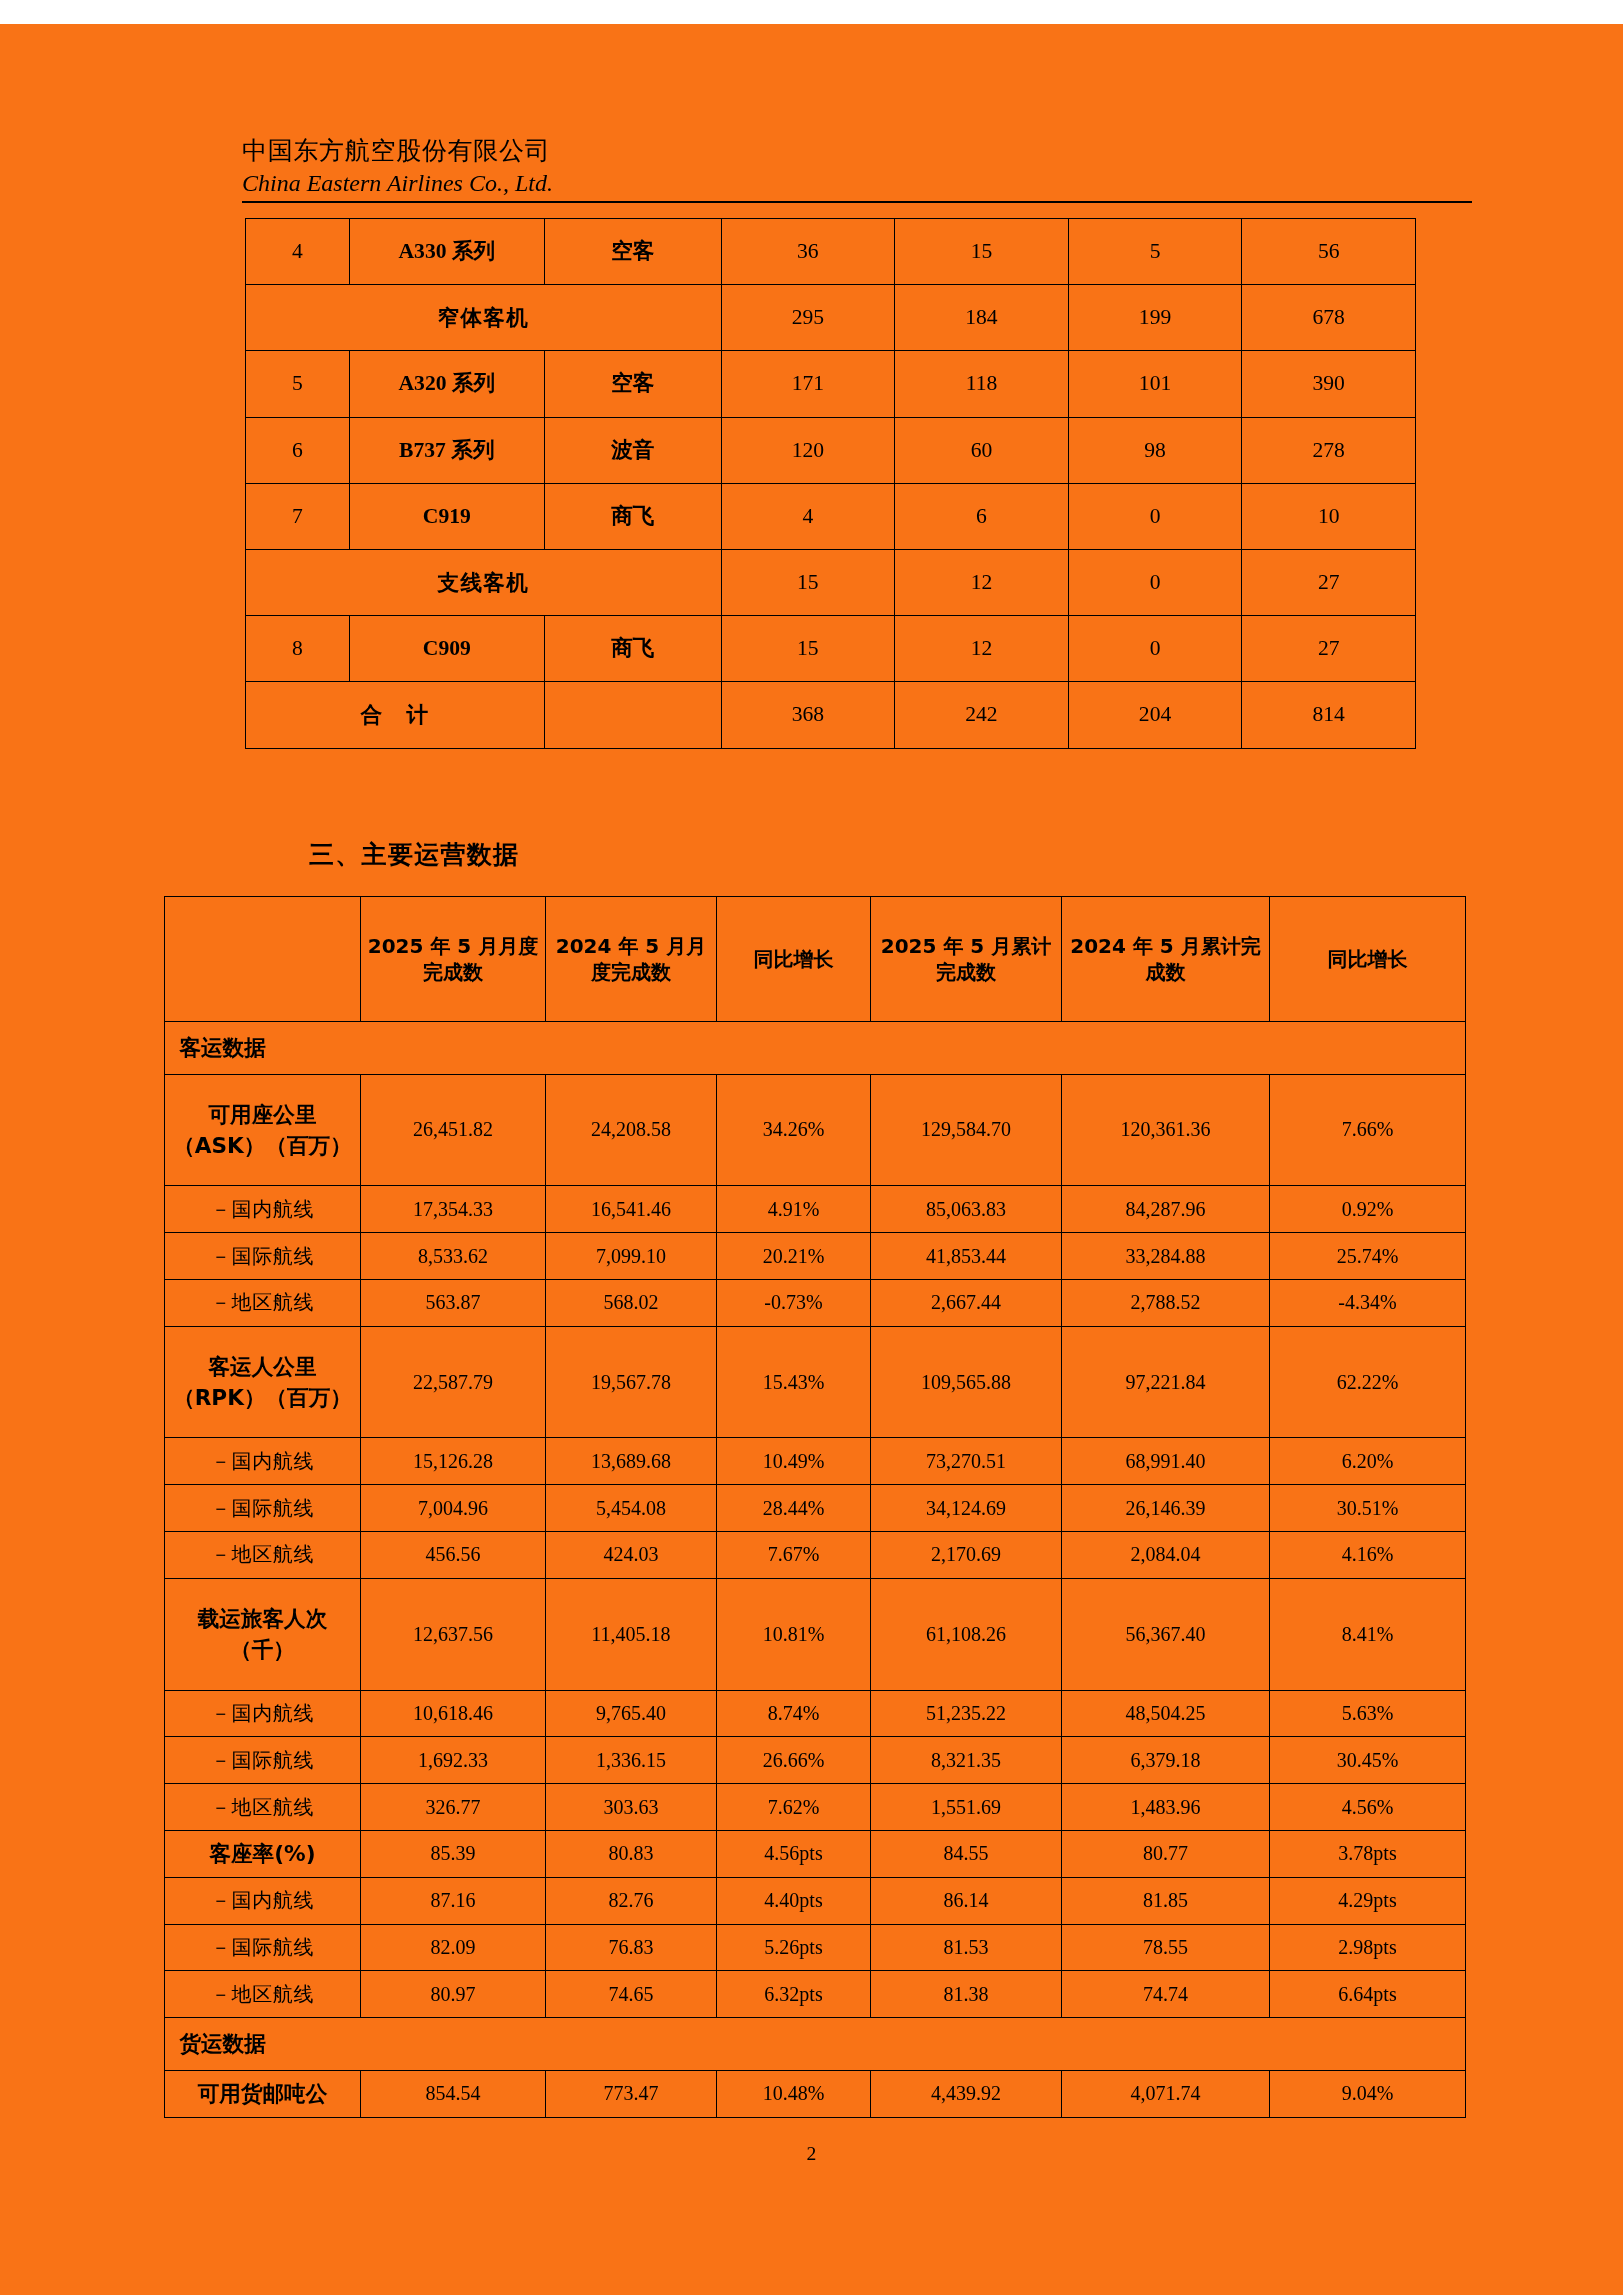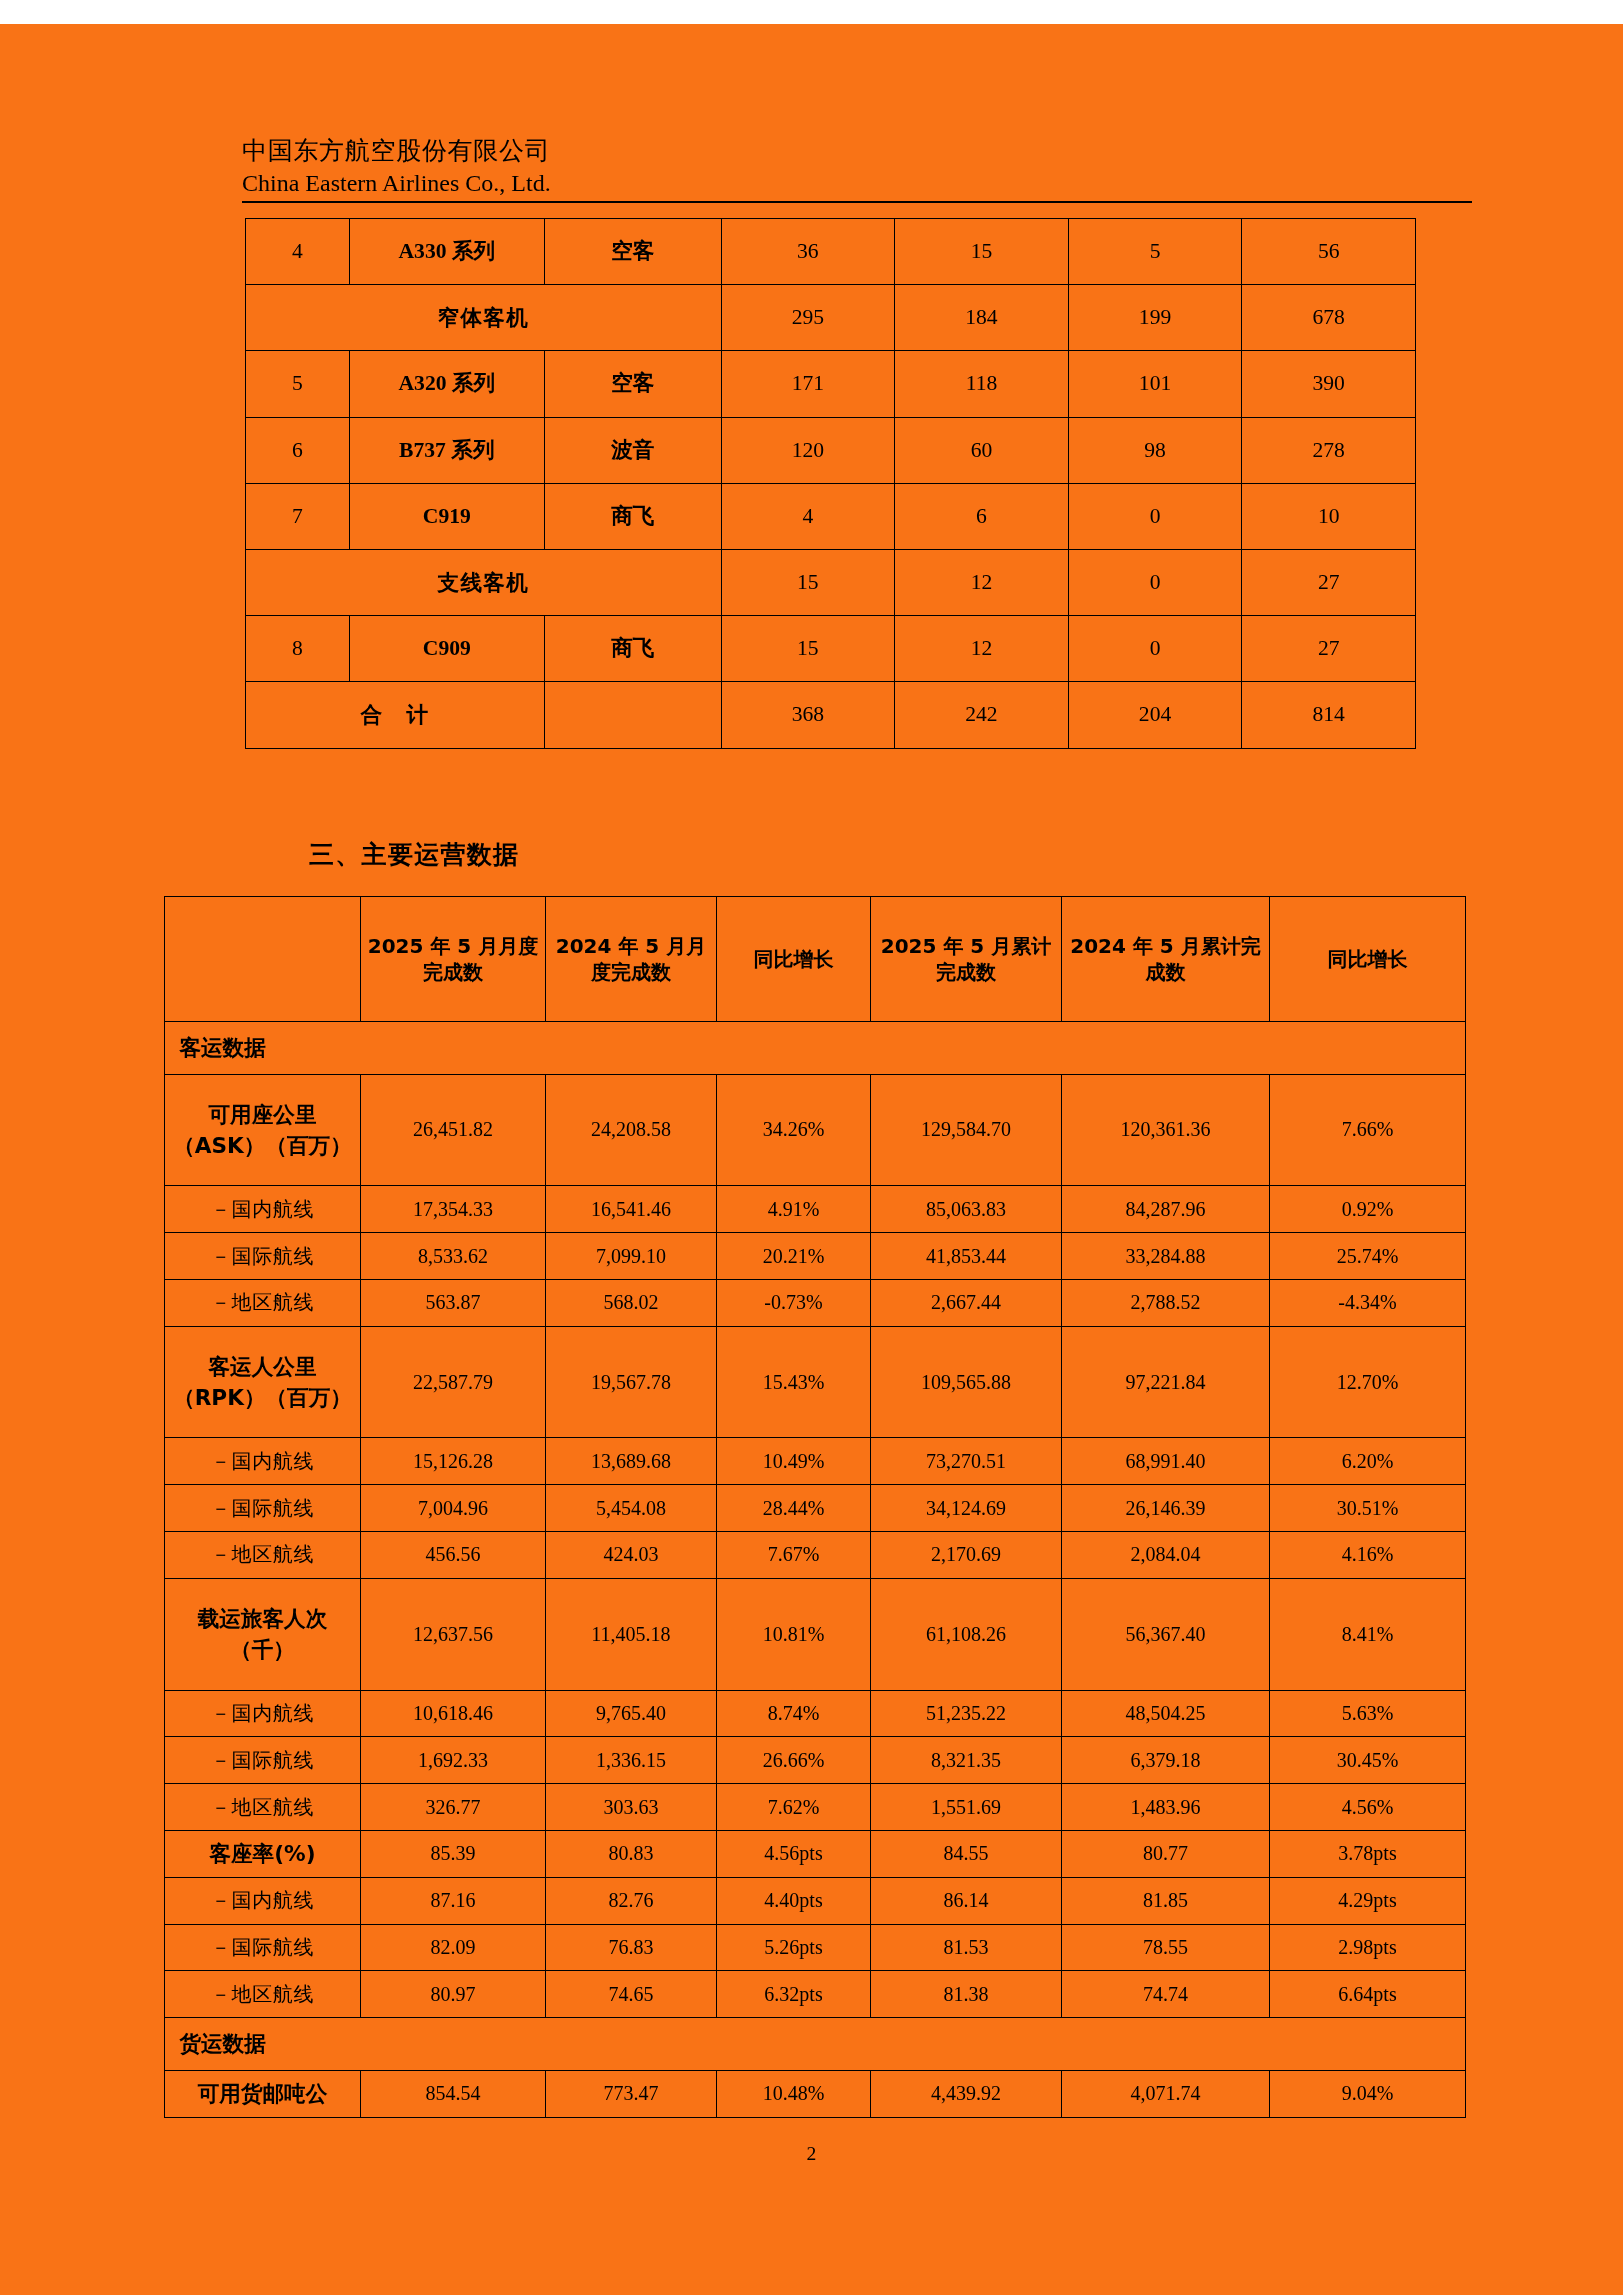--- a/index.html
+++ b/index.html
@@ -31,20 +31,21 @@
     line-height: 1.25;
     letter-spacing: 0.7px;
     white-space: nowrap;
   }
   .letterhead .en {
     font-family: "Liberation Serif", "DejaVu Serif", serif;
     font-size: 24px;
     line-height: 1.3;
     white-space: nowrap;
     margin-top: 1.3px;
+    font-style: italic;
   }
   .letterhead .rule {
     margin-top: 2.6px;
     border-bottom: 2px solid #000;
     width: 100%;
   }
 
   
   table {
     border-collapse: collapse;
@@ -304,21 +305,21 @@
           <td class="num">2,788.52</td>
           <td class="num">-4.34%</td>
         </tr>
         <tr class="tall">
           <td class="rowlabel-major">客运人公里（RPK）（百万）</td>
           <td class="num">22,587.79</td>
           <td class="num">19,567.78</td>
           <td class="num">15.43%</td>
           <td class="num">109,565.88</td>
           <td class="num">97,221.84</td>
-          <td class="num">12.70%</td>
+          <td class="num">62.22%</td>
         </tr>
         <tr class="normal">
           <td class="rowlabel-sub">－国内航线</td>
           <td class="num">15,126.28</td>
           <td class="num">13,689.68</td>
           <td class="num">10.49%</td>
           <td class="num">73,270.51</td>
           <td class="num">68,991.40</td>
           <td class="num">6.20%</td>
         </tr>

